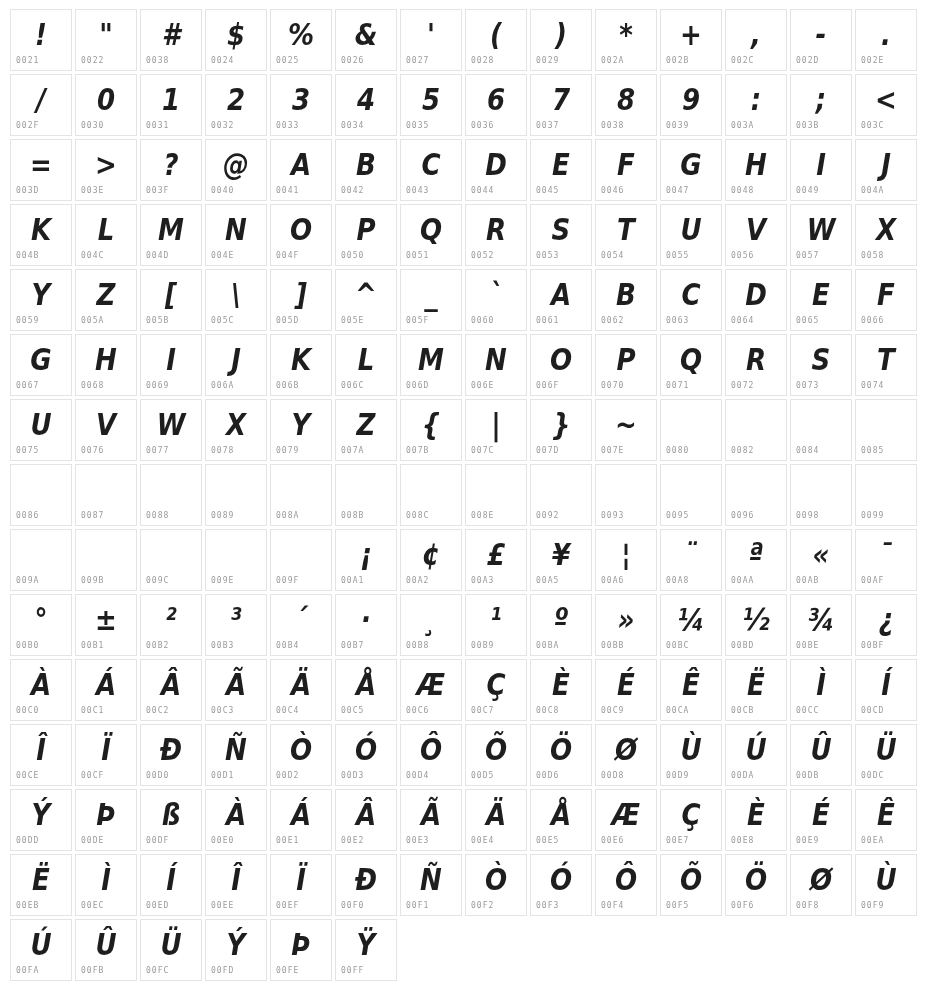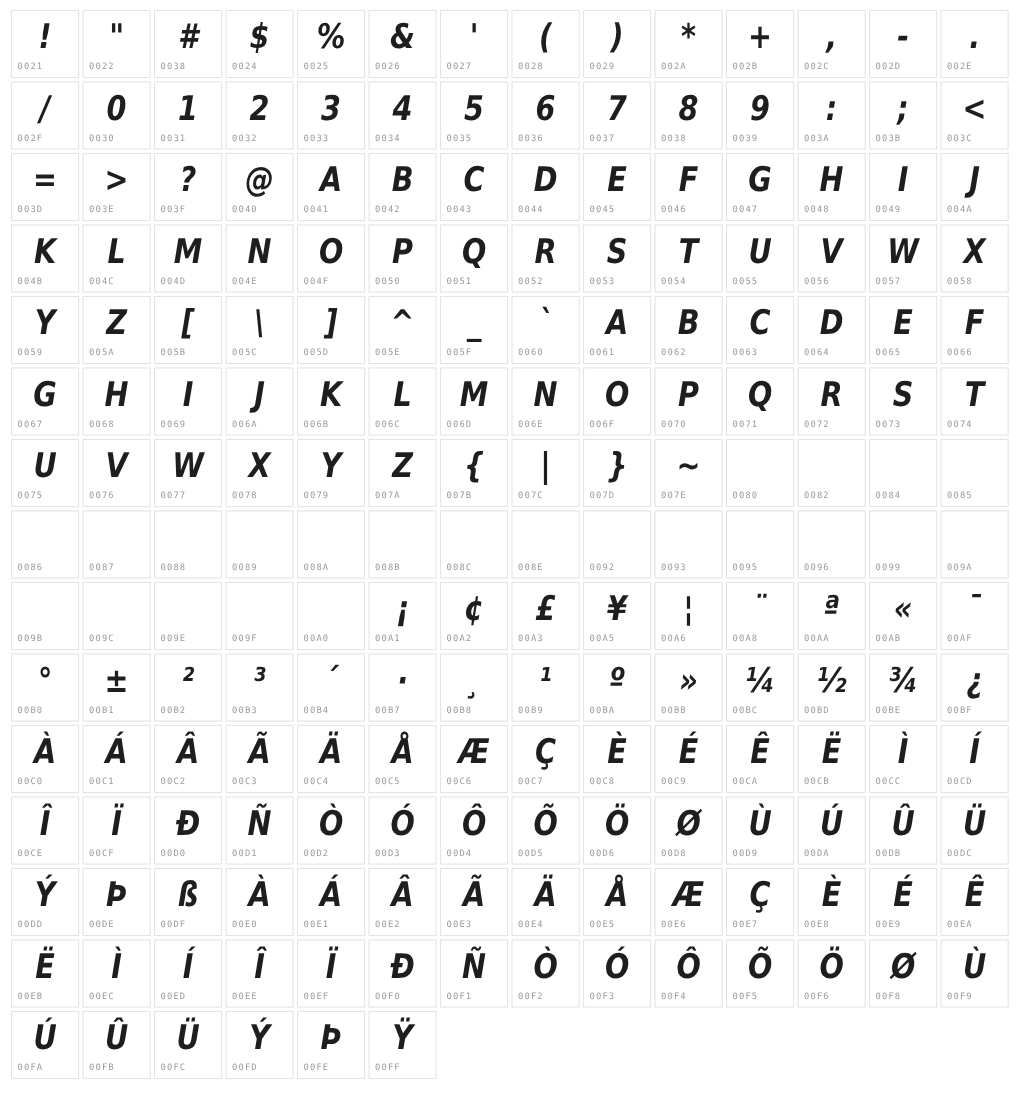--- a/index.html
+++ b/index.html
@@ -494,20 +494,24 @@
     <div class="cell">
       <span class="glyph"></span>
       <span class="code">0095</span>
     </div>
     <div class="cell">
       <span class="glyph"></span>
       <span class="code">0096</span>
     </div>
     <div class="cell">
       <span class="glyph"></span>
+      <span class="code">0098</span>
+    </div>
+    <div class="cell">
+      <span class="glyph"></span>
       <span class="code">0099</span>
     </div>
     <div class="cell">
       <span class="glyph"></span>
       <span class="code">009A</span>
     </div>
     <div class="cell">
       <span class="glyph"></span>
       <span class="code">009B</span>
     </div>
@@ -515,24 +519,20 @@
       <span class="glyph"></span>
       <span class="code">009C</span>
     </div>
     <div class="cell">
       <span class="glyph"></span>
       <span class="code">009E</span>
     </div>
     <div class="cell">
       <span class="glyph"></span>
       <span class="code">009F</span>
-    </div>
-    <div class="cell">
-      <span class="glyph"></span>
-      <span class="code">00A0</span>
     </div>
     <div class="cell">
       <span class="glyph">¡</span>
       <span class="code">00A1</span>
     </div>
     <div class="cell">
       <span class="glyph">¢</span>
       <span class="code">00A2</span>
     </div>
     <div class="cell">

